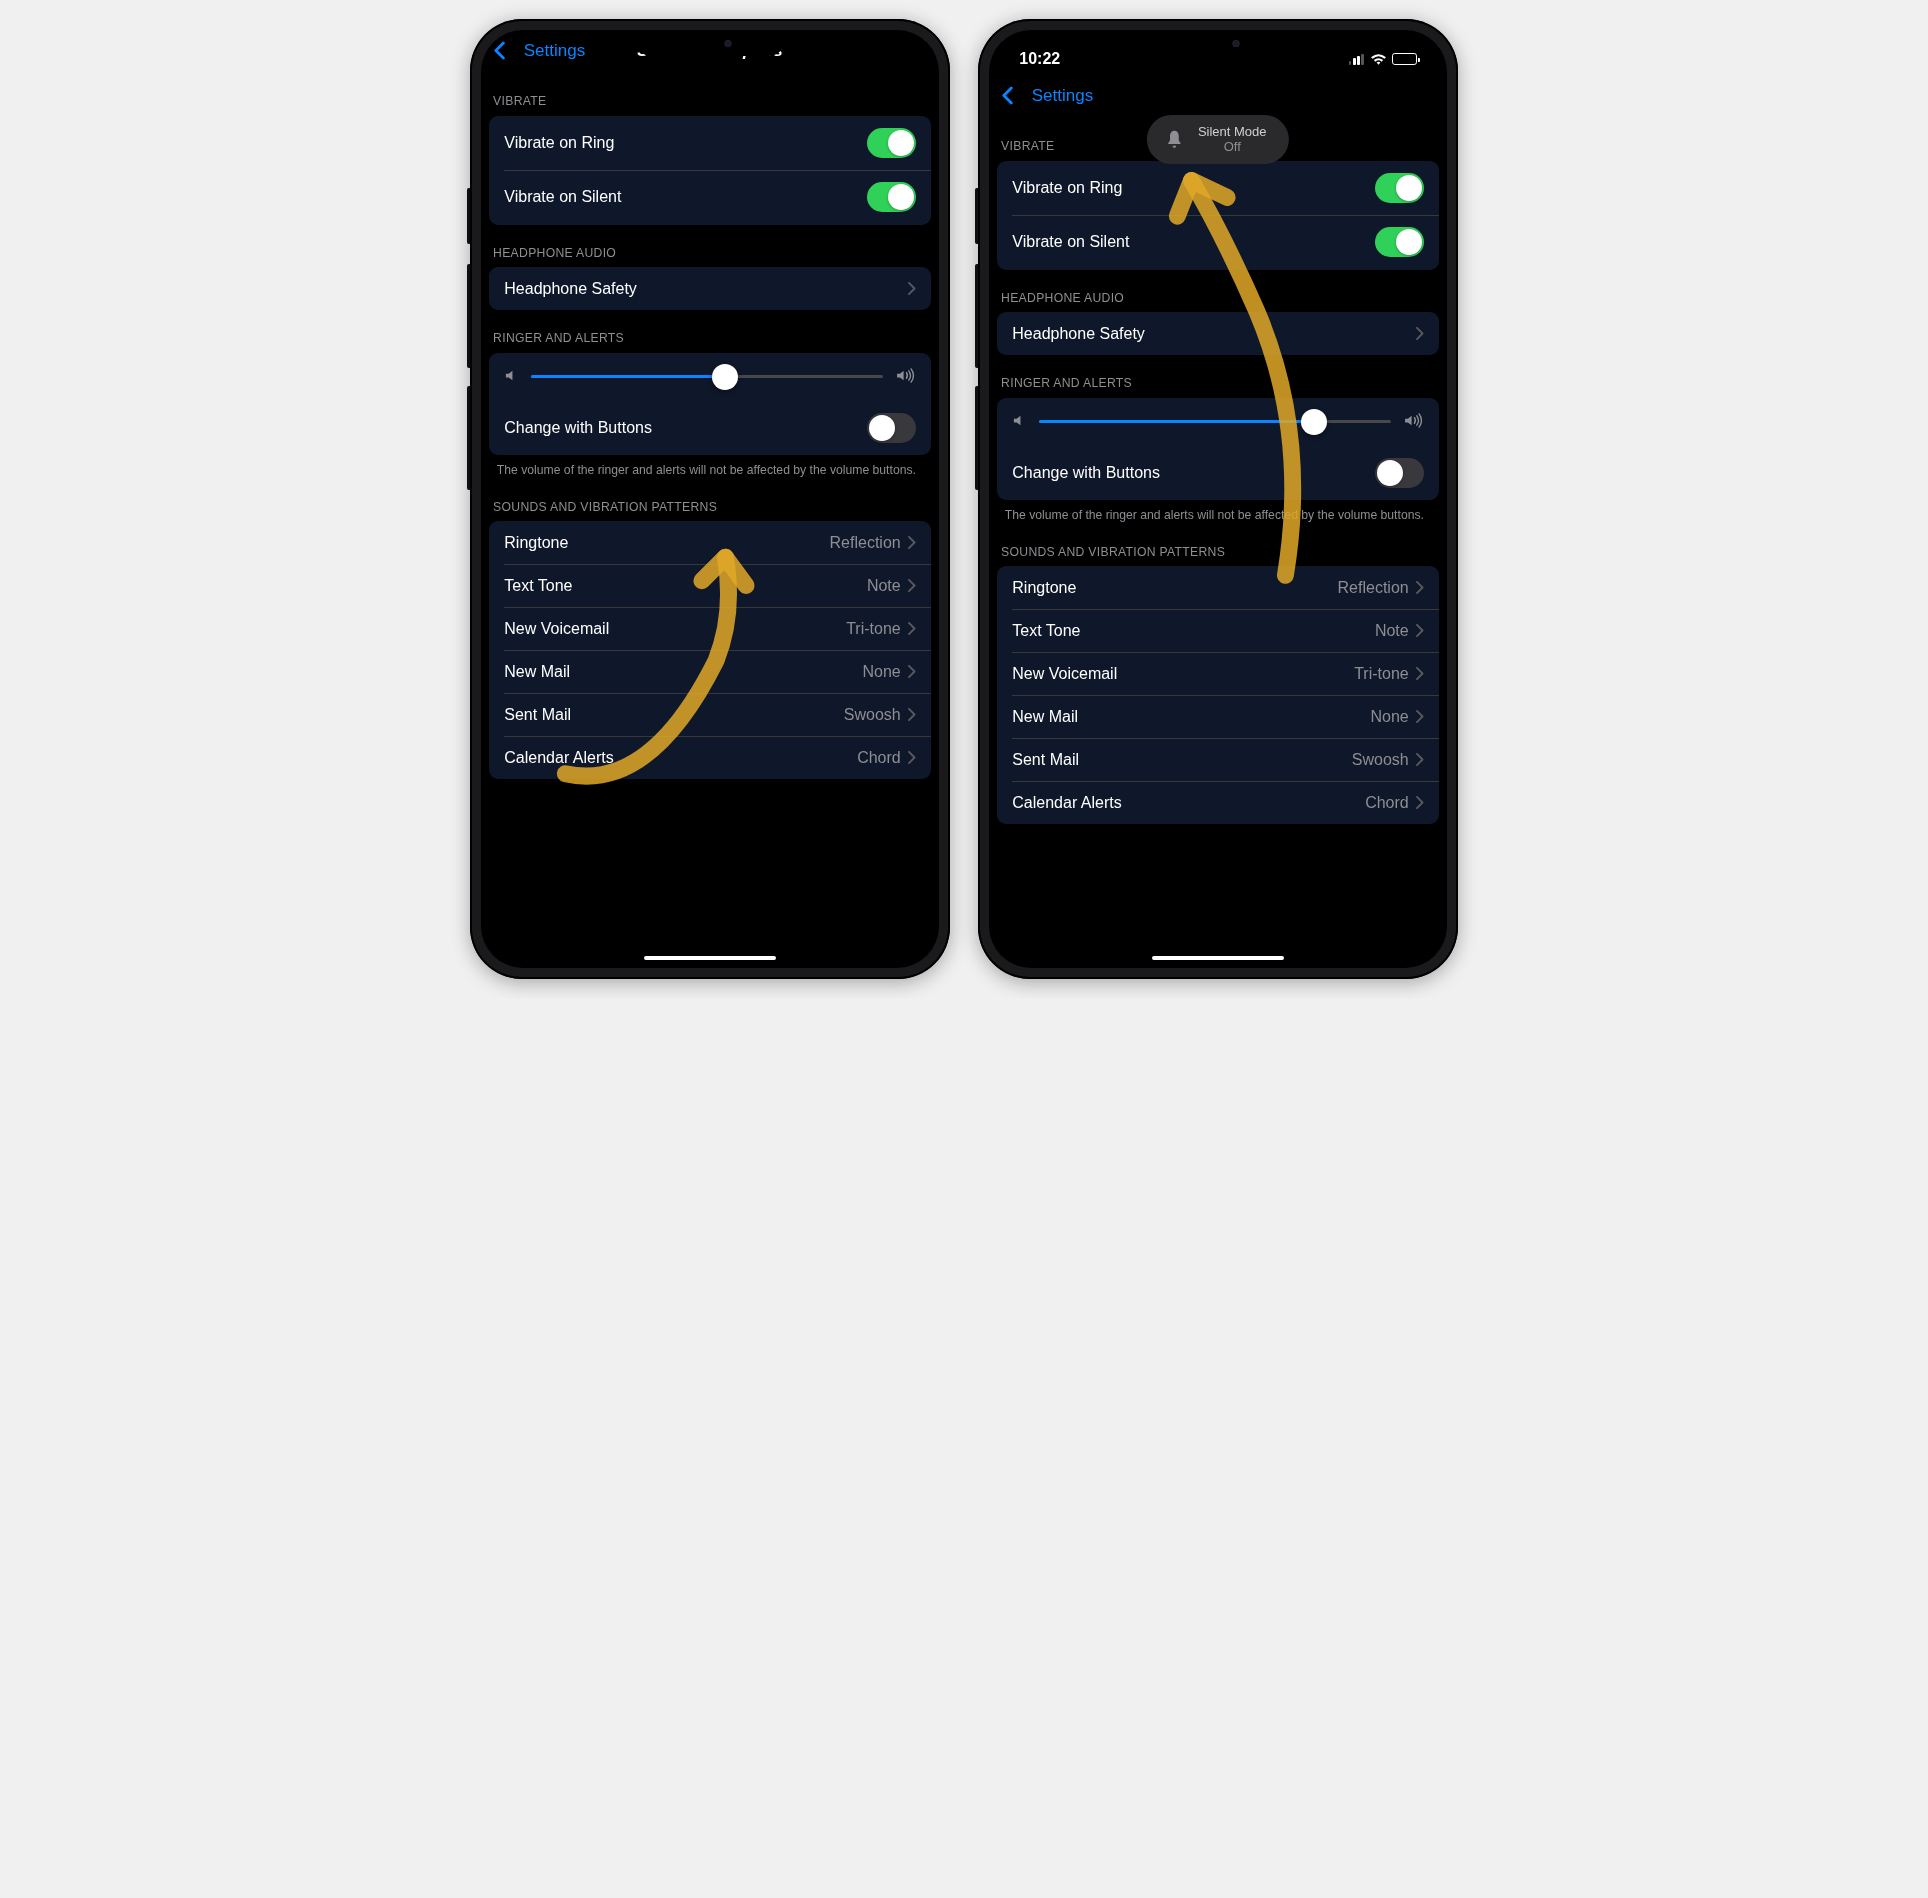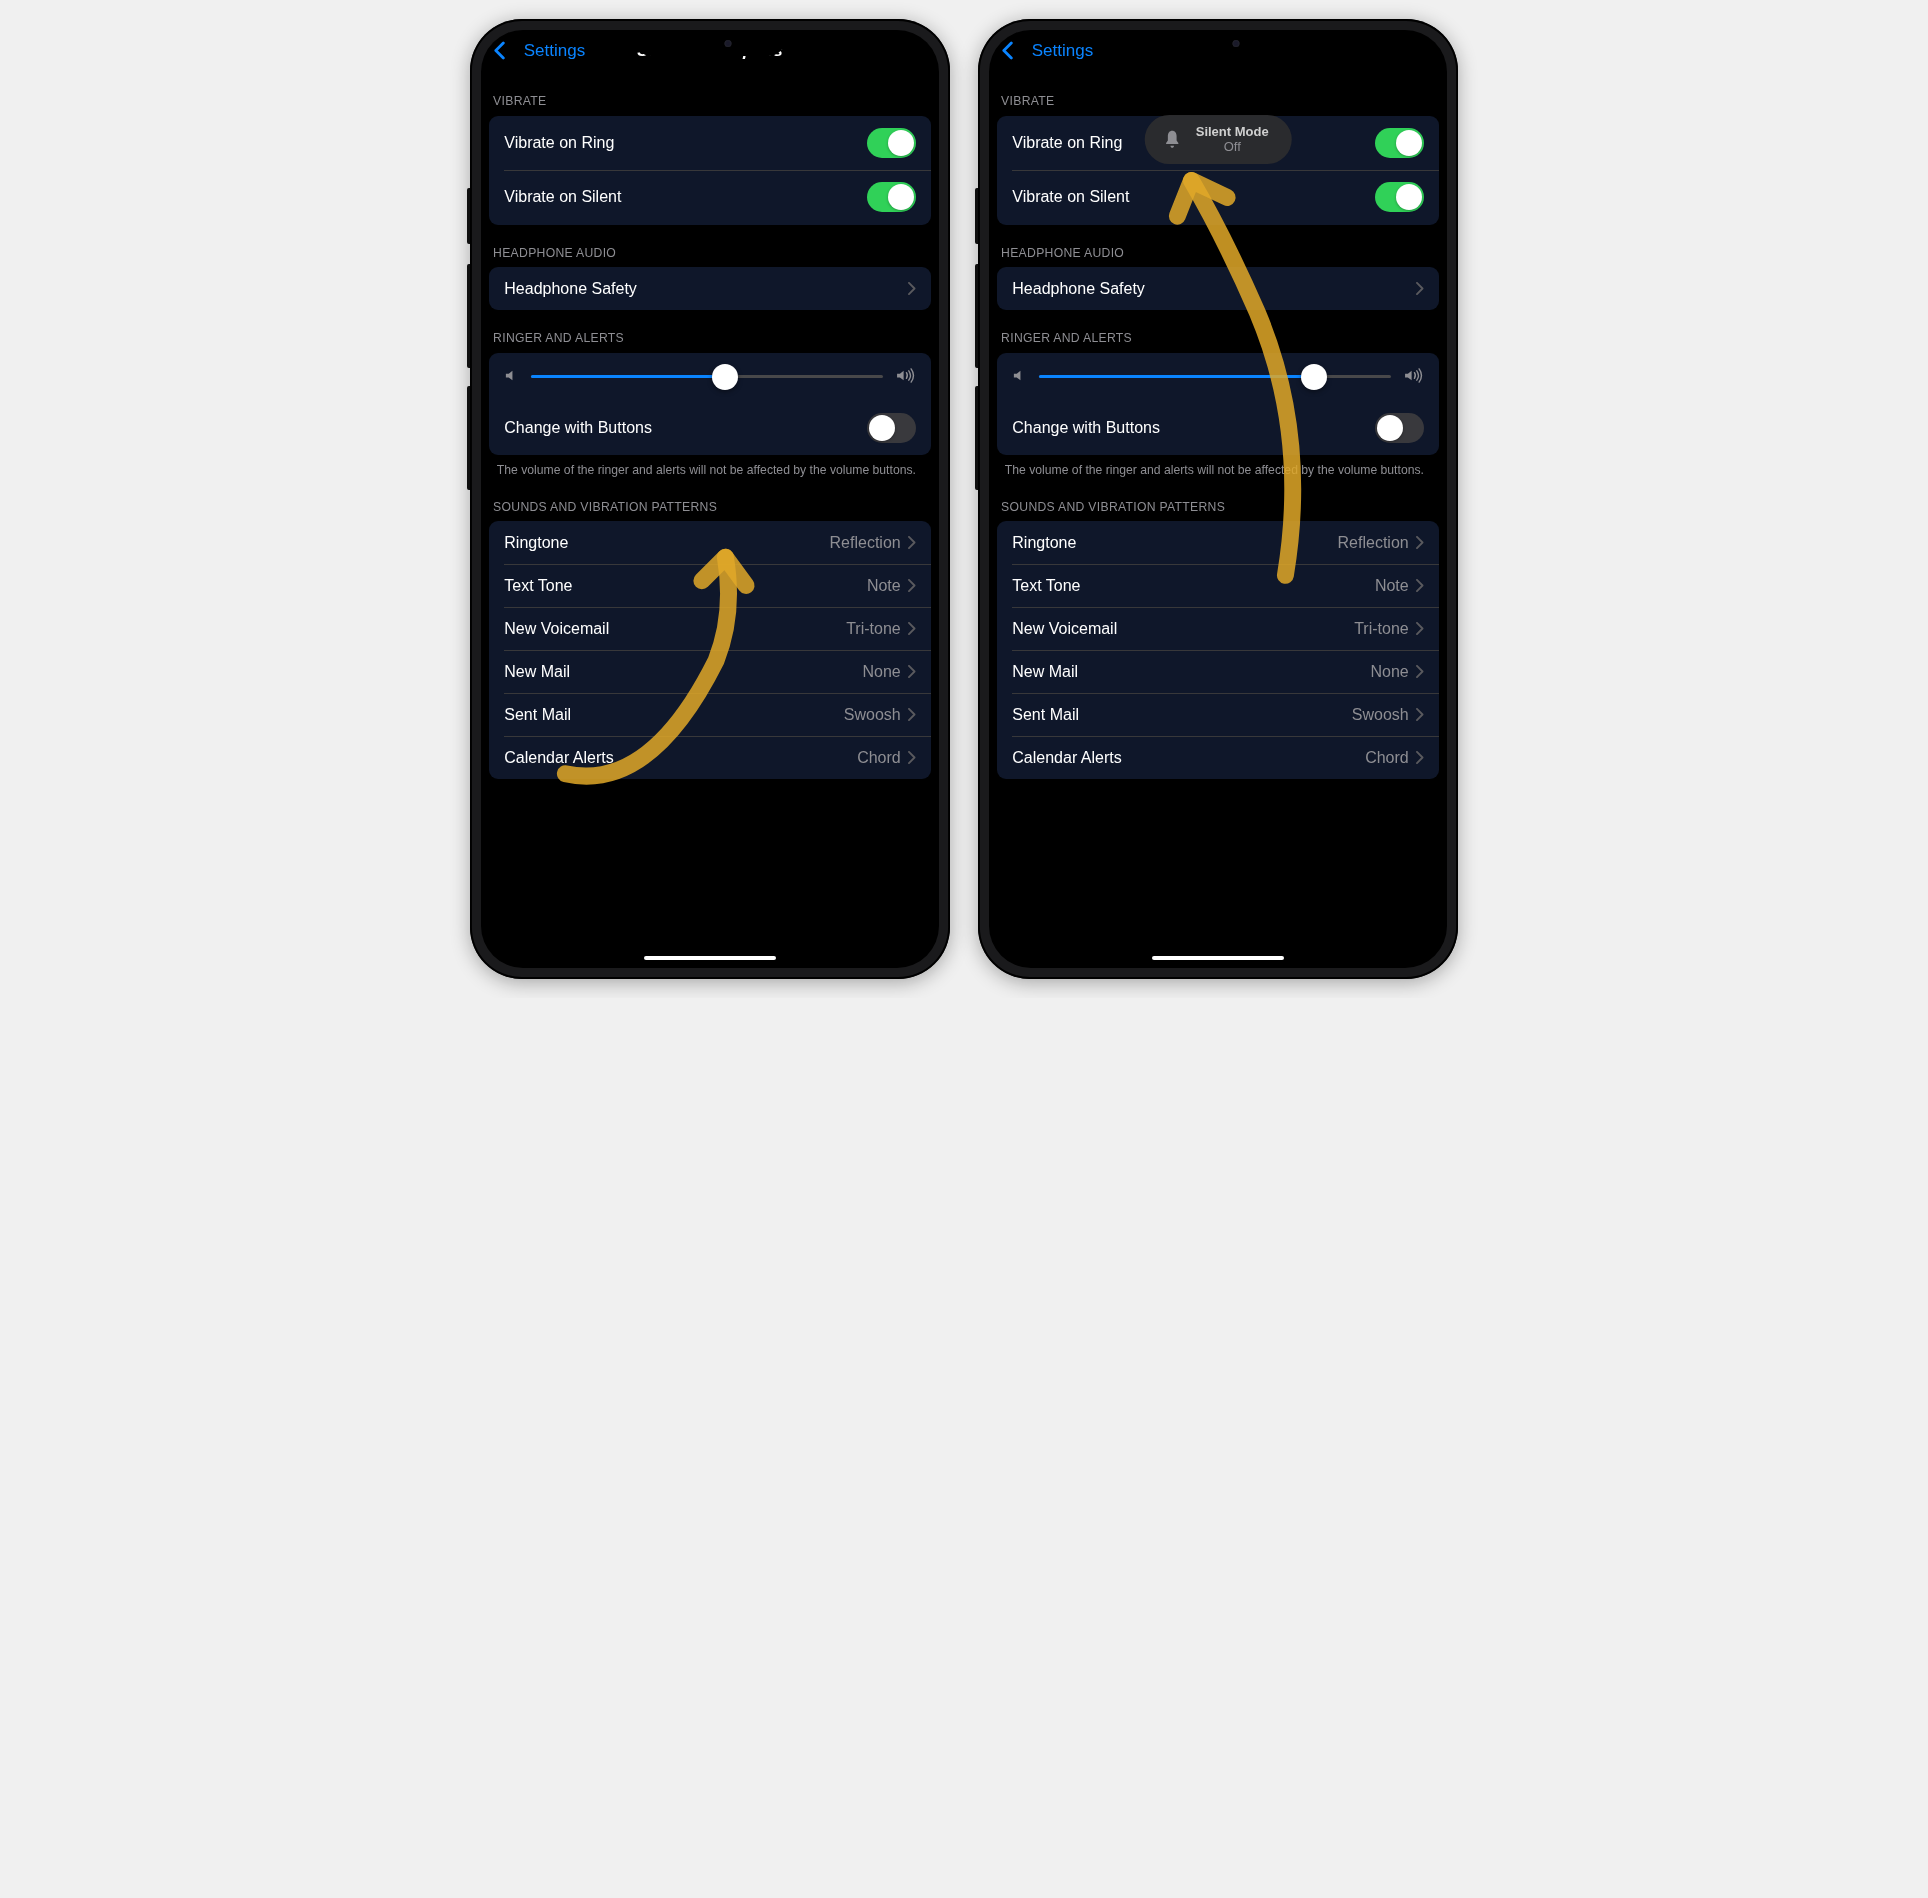--- a/index.html
+++ b/index.html
@@ -203,21 +203,21 @@
     transform: translateX(-50%);
     background: rgba(44,44,46,0.95);
     border-radius: 28px;
     padding: 9.4px 22.6px 9.4px 17px;
     display: flex;
     align-items: center;
     gap: 13px;
     z-index: 20;
   }
   .toast-text { display:flex; flex-direction:column; align-items:center; line-height:1.15;}
-  .toast-title { font-size:13px; font-weight:700; color:#d0d0d0;}
+  .toast-title { font-size:13px; font-weight:400; color:#d0d0d0;}
   .toast-sub { font-size:13px; color:#8e8e93;}
   .arrow {
     position: absolute;
     pointer-events: none;
     z-index: 30;
   }
   .sig-bars { display:inline-flex; align-items:flex-end; gap:1.4px; height:11.3px;}
   .sig-bars span { width:2.8px; background:#555; border-radius:0.9px;}
   .sig-bars span.on { background:#fff;}
   .sig-bars span:nth-child(1){height:3.8px;}
@@ -353,20 +353,35 @@
       <path d="M 30 260 Q 120 280 190 140 Q 210 90 200 30" stroke="#e0a828" stroke-width="18" fill="none" stroke-linecap="round" opacity="0.85"></path>
       <path d="M200 30 L175 55 M200 30 L222 60" stroke="#e0a828" stroke-width="18" fill="none" stroke-linecap="round" opacity="0.85"></path>
     </svg>
   </div>
 </div>
 
 <div class="phone">
   <div class="btn3"></div>
   <div class="screen">
     <div class="notch"></div>
+    <div class="statusbar">
+      <span>10:22</span>
+      <div class="status-right">
+        <span class="sig-bars">
+            <span></span>
+            <span class="on"></span>
+            <span class="on"></span>
+            <span></span>
+          </span>
+        <svg width="17" height="12.2" viewBox="0 0 18 13">
+            <path d="M9 12.5 L7 10 Q9 8.5 11 10 Z M4 7.5 Q9 3.5 14 7.5 L12.3 9.2 Q9 6.5 5.7 9.2 Z M1 4.5 Q9 -2 17 4.5 L15.3 6.2 Q9 0.8 2.7 6.2 Z" fill="#fff"></path>
+          </svg>
+        <span class="battery"><span class="battery-fill" style="width:95%"></span></span>
+      </div>
+    </div>
     <div class="navbar">
       <div class="back">
         <svg width="12.2" height="19" viewBox="0 0 13 20" fill="none" stroke-width="3" stroke-linecap="round" stroke-linejoin="round">
             <path d="M11 2 L3 10 L11 18"></path>
           </svg>
         <span>Settings</span>
       </div>
     </div>
     <div class="toast">
       <svg width="21" height="21" viewBox="0 0 24 24" fill="#8e8e93">

